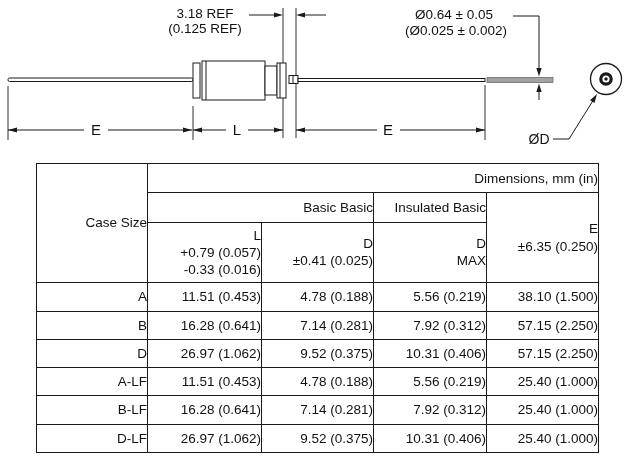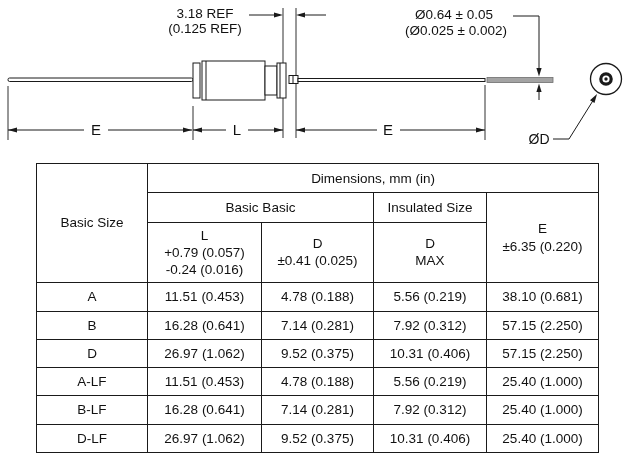--- a/index.html
+++ b/index.html
@@ -6,21 +6,21 @@
   body { width:630px; height:461px; font-family:"Liberation Sans", sans-serif; color:#111; }
   .stage { position:relative; width:630px; height:461px; overflow:hidden; background:#fff; }
   .diagram-svg { position:absolute; left:0; top:0; }
   svg text { font-family:"Liberation Sans", sans-serif; fill:#111; }
   .note { font-size:13.5px; }
   .dimletter { font-size:15px; }
   .phid { font-size:14px; }
 
   .spec-table { position:absolute; left:36px; top:163px; width:562px; height:290px;
     border-collapse:collapse; table-layout:fixed; }
-  .spec-table td, .spec-table th { border:1px solid #1a1a1a; text-align:center;
+  .spec-table td, .spec-table th { border:1px solid #1a1a1a; text-align:right;
     vertical-align:middle; font-size:13.5px; font-weight:normal; padding:0; line-height:1.28; }
   .hdr-title { height:29px; }
   .hdr-group { height:29px; }
   .hdr-cols  { height:60px; }
   .data-row  { height:28px; }
 </style>
 </head>
 <body>
 
 <div class="stage">
@@ -116,53 +116,53 @@
   <table class="spec-table">
     <colgroup>
       <col style="width:111px">
         <col style="width:114px">
         <col style="width:112px">
       <col style="width:113px">
         <col style="width:112px">
     </colgroup>
     <tbody>
       <tr class="hdr-title">
-        <td rowspan="3">Basic Size</td>
+        <td rowspan="3">Case Size</td>
         <td colspan="4">Dimensions, mm (in)</td>
       </tr>
       <tr class="hdr-group">
         <td colspan="2">Basic Basic</td>
-        <td>Insulated Size</td>
+        <td>Insulated Basic</td>
         <td rowspan="2">
           <span style="display:block">E</span>
-          <span style="display:block">±6.35 (0.220)</span>
+          <span style="display:block">±6.35 (0.250)</span>
         </td>
       </tr>
       <tr class="hdr-cols">
         <td>
           <span style="display:block">L</span>
           <span style="display:block">+0.79 (0.057)</span>
-          <span style="display:block">-0.24 (0.016)</span>
+          <span style="display:block">-0.33 (0.016)</span>
         </td>
         <td>
           <span style="display:block">D</span>
           <span style="display:block">±0.41 (0.025)</span>
         </td>
         <td>
           <span style="display:block">D</span>
           <span style="display:block">MAX</span>
         </td>
       </tr>
 
       <tr class="data-row">
         <td>A</td>
         <td>11.51 (0.453)</td>
         <td>4.78 (0.188)</td>
         <td>5.56 (0.219)</td>
-        <td>38.10 (0.681)</td>
+        <td>38.10 (1.500)</td>
       </tr>
       <tr class="data-row">
         <td>B</td>
         <td>16.28 (0.641)</td>
         <td>7.14 (0.281)</td>
         <td>7.92 (0.312)</td>
         <td>57.15 (2.250)</td>
       </tr>
       <tr class="data-row">
         <td>D</td>

